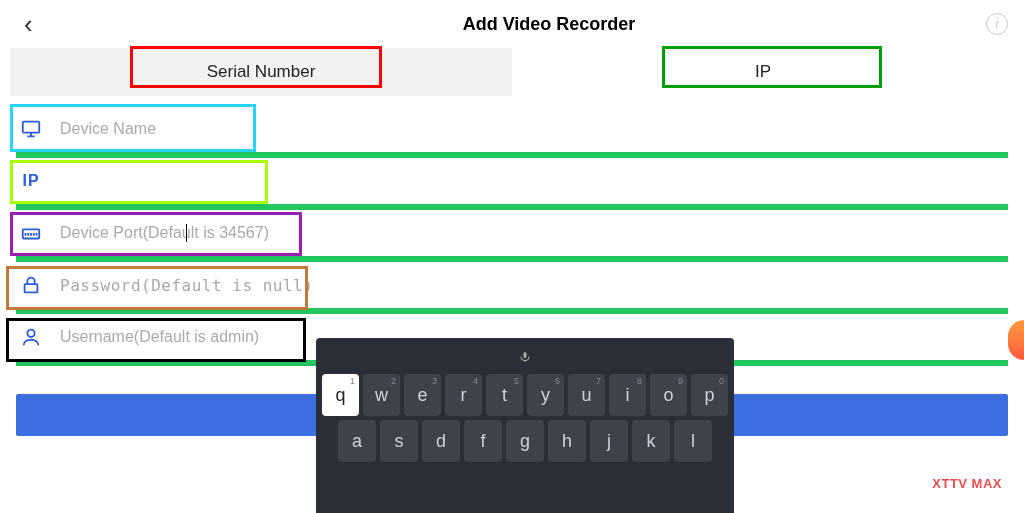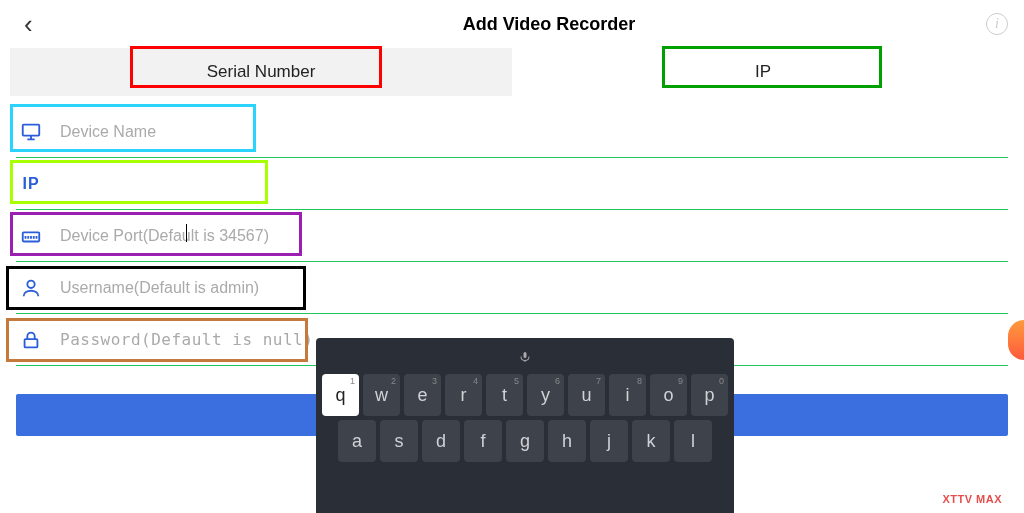--- a/index.html
+++ b/index.html
@@ -63,21 +63,21 @@
   color: #222;
   cursor: pointer;
 }
 .tab.active { background: #fff; }
 .tab-hl { position: absolute; border-width: 3px; border-style: solid; pointer-events: none; }
 .form { padding: 10px 16px 0; }
 .row {
   height: 52px;
   display: flex;
   align-items: center;
-  border-bottom: 1px solid #22c55e;
+  border-bottom: 6px solid #22c55e;
   position: relative;
 }
 .row .icon {
   width: 30px; height: 30px;
   display: flex; align-items: center; justify-content: center;
   color: #2a5dd8;
   font-size: 18px;
   margin-right: 14px;
 }
 .row input {
@@ -135,22 +135,22 @@
 .key .sup { position:absolute; top:2px; right:4px; font-size:9px; color:#888; }
 .fab {
   position:absolute;
   right:0; top:320px;
   width:16px; height:40px;
   background: linear-gradient(180deg,#ff9a3c,#ff5a3c);
   border-radius: 20px 0 0 20px;
 }
 .watermark {
   position:absolute;
-  right:22px; bottom:8px;
-  font-size:11px;
+  right:22px; bottom:22px;
+  font-size:13px;
   font-weight:800;
   color:#d11;
   letter-spacing:0.5px;
   opacity:0.75;
 }
 </style>
 </head>
 <body>
 
 <div class="header">
@@ -194,36 +194,36 @@
           <path d="M6 12v3M9 12v3M12 12v3M15 12v3M18 12v3"></path>
         </svg>
     </div>
     <input placeholder="Device Port(Default is 34567)" style="">
     <span class="cursor" style="left:170px;top:14px;"></span>
     <span class="hl" style="left:-6px;top:2px;width:292px;height:44px;border:3px solid #9b1fb0;"></span>
   </div>
   <div class="row">
     <div class="icon">
       <svg width="22" height="22" viewBox="0 0 24 24" fill="none" stroke="#2a5dd8" stroke-width="2">
+          <rect x="5" y="11" width="14" height="9" rx="1"></rect>
+          <path d="M8 11V8a4 4 0 0 1 8 0v3"></path>
+        </svg>
+    </div>
+    <input type="password" style="font-family: monospace; letter-spacing: 0.5px;" placeholder="Password(Default is null)">
+    <span class="hl" style="left:-10px;top:4px;width:302px;height:44px;border:3px solid #c47a3a;"></span>
+  </div>
+  <div class="row">
+    <div class="icon">
+      <svg width="22" height="22" viewBox="0 0 24 24" fill="none" stroke="#2a5dd8" stroke-width="2">
           <circle cx="12" cy="8" r="4"></circle>
           <path d="M4 21c0-4 4-6 8-6s8 2 8 6"></path>
         </svg>
     </div>
     <input placeholder="Username(Default is admin)" style="">
     <span class="hl" style="left:-10px;top:4px;width:300px;height:44px;border:3px solid #000;"></span>
-  </div>
-  <div class="row">
-    <div class="icon">
-      <svg width="22" height="22" viewBox="0 0 24 24" fill="none" stroke="#2a5dd8" stroke-width="2">
-          <rect x="5" y="11" width="14" height="9" rx="1"></rect>
-          <path d="M8 11V8a4 4 0 0 1 8 0v3"></path>
-        </svg>
-    </div>
-    <input type="password" style="font-family: monospace; letter-spacing: 0.5px;" placeholder="Password(Default is null)">
-    <span class="hl" style="left:-10px;top:4px;width:302px;height:44px;border:3px solid #c47a3a;"></span>
   </div>
 </div>
 
 <div class="submit"></div>
 
 <div class="kb">
   <div class="kb-mic">
     <svg width="12" height="16" viewBox="0 0 24 24" fill="#aaa">
         <path d="M12 2a3 3 0 0 0-3 3v6a3 3 0 0 0 6 0V5a3 3 0 0 0-3-3zm7 9a7 7 0 0 1-14 0H3a9 9 0 0 0 8 8.94V22h2v-2.06A9 9 0 0 0 21 11h-2z"></path>
       </svg>

